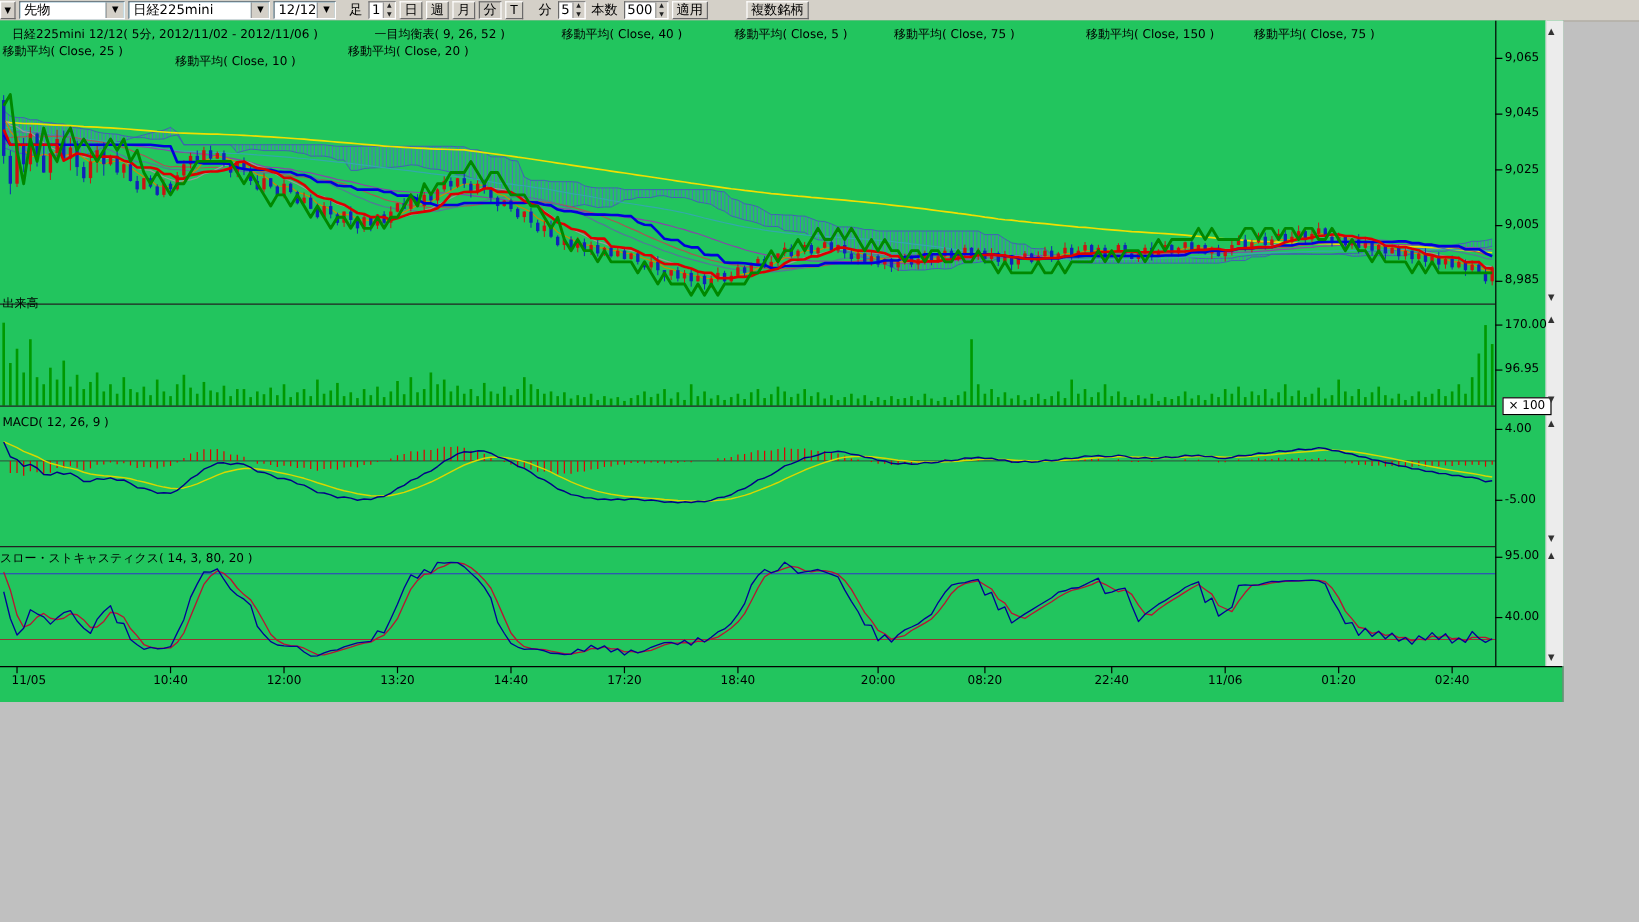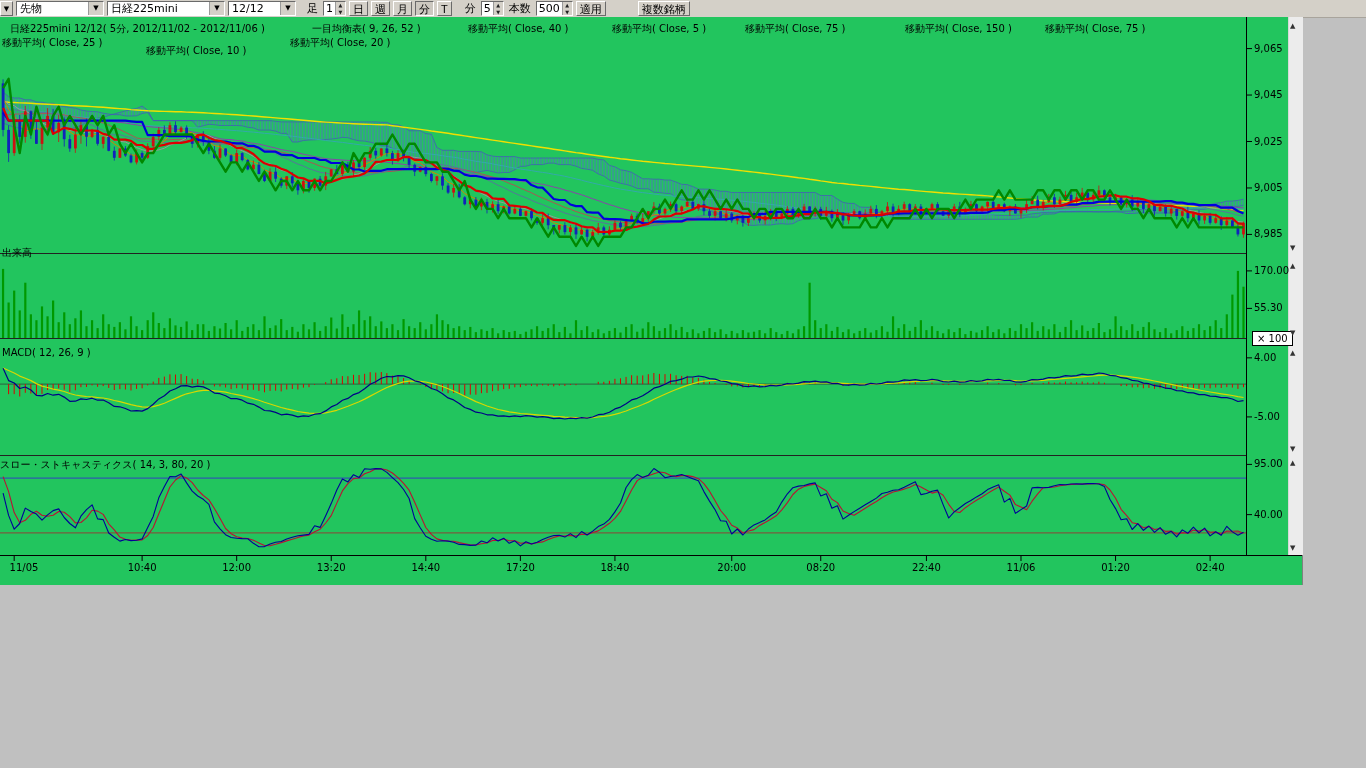--- a/index.html
+++ b/index.html
@@ -64,21 +64,21 @@
     <div class="combo" style="width:88px">
       <div class="combo-field" style="flex:1">先物</div>
       <div class="combo-btn">▼</div>
     </div>
 
     <div class="combo" style="width:118px">
       <div class="combo-field" style="flex:1">日経225mini</div>
       <div class="combo-btn">▼</div>
     </div>
 
-    <div class="combo" style="width:68px">
+    <div class="combo" style="width:52px">
       <div class="combo-field" style="flex:1">12/12</div>
       <div class="combo-btn">▼</div>
     </div>
 
     <span class="tb-label" style="margin-left:8px">足</span>
 
     <div class="spin">
       <span class="spin-val">1</span>
       <span class="spin-arrows">
         <span>▲</span>
@@ -1061,21 +1061,21 @@
       <span class="pane-label" style="left:2px;top:330px">MACD( 12, 26, 9 )</span>
       <span class="pane-label" style="left:0px;top:441px">スロー・ストキャスティクス( 14, 3, 80, 20 )</span>
 
       <span class="unit-box">× 100</span>
     <div class="ylabel" style="left: 1254px; top: 25.5833px;">9,065</div>
         <div class="ylabel" style="left: 1254px; top: 72.0417px;">9,045</div>
         <div class="ylabel" style="left: 1254px; top: 118.5px;">9,025</div>
         <div class="ylabel" style="left: 1254px; top: 164.958px;">9,005</div>
         <div class="ylabel" style="left: 1254px; top: 211.417px;">8,985</div>
         <div class="ylabel" style="left: 1254px; top: 247.895px;">170.00</div>
-        <div class="ylabel" style="left: 1254px; top: 285.395px;">55.30</div>
+        <div class="ylabel" style="left: 1254px; top: 285.395px;">96.95</div>
         <div class="ylabel" style="left: 1254px; top: 334.844px;">4.00</div>
         <div class="ylabel" style="left: 1254px; top: 393.906px;">-5.00</div>
         <div class="ylabel" style="left: 1254px; top: 441.394px;">95.00</div>
         <div class="ylabel" style="left: 1254px; top: 491.635px;">40.00</div>
         <div class="xlabel" style="left: 0px; top: 545px;">11/05</div>
         <div class="xlabel" style="left: 118.122px; top: 545px;">10:40</div>
         <div class="xlabel" style="left: 212.684px; top: 545px;">12:00</div>
         <div class="xlabel" style="left: 307.247px; top: 545px;">13:20</div>
         <div class="xlabel" style="left: 401.809px; top: 545px;">14:40</div>
         <div class="xlabel" style="left: 496.372px; top: 545px;">17:20</div>

